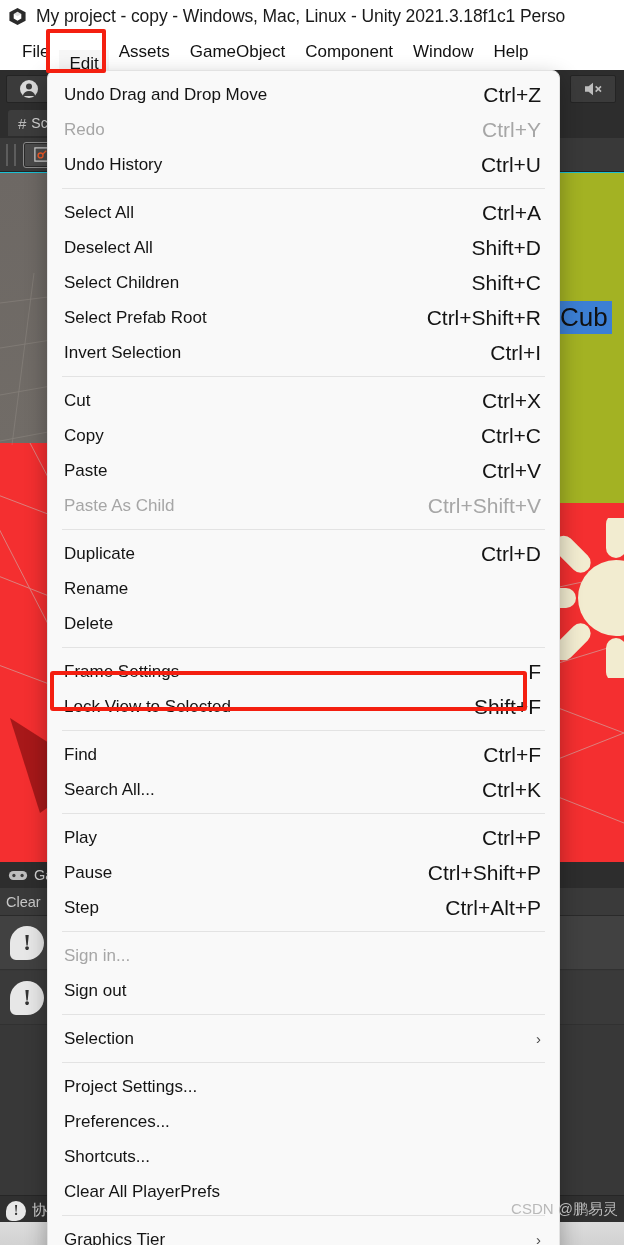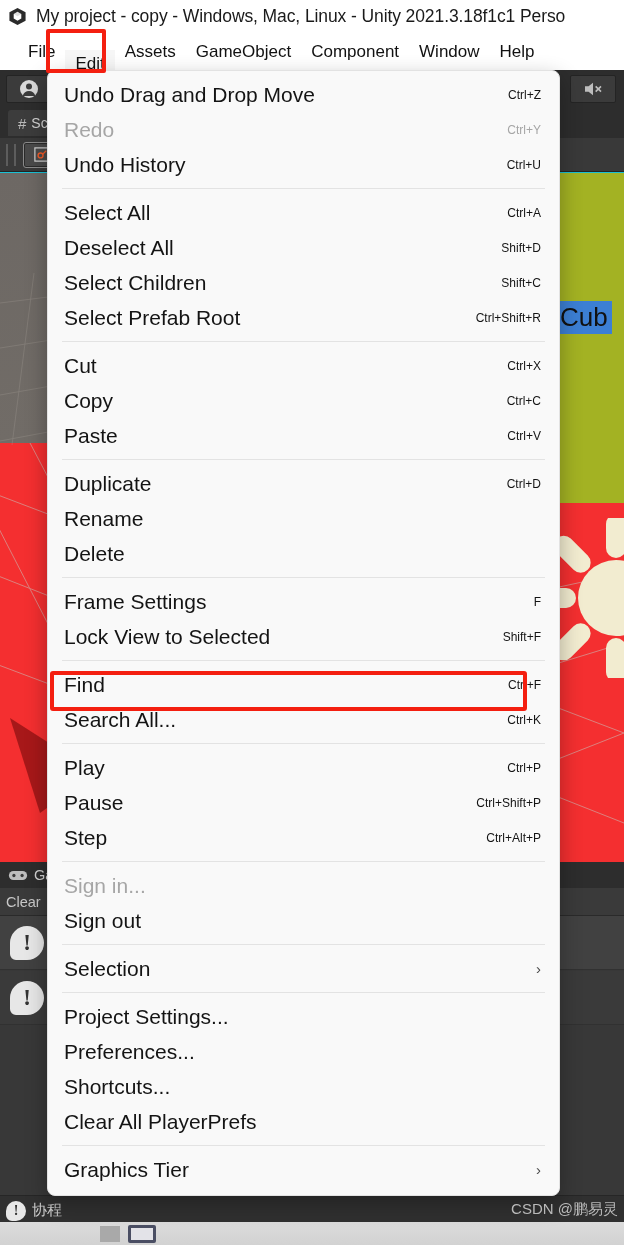--- a/index.html
+++ b/index.html
@@ -46,21 +46,21 @@
   }
 
   
   .menubar {
     position: absolute;
     left: 0; top: 33px;
     width: 624px; height: 37px;
     background: #ffffff;
     display: flex;
     align-items: center;
-    padding-left: 18px;
+    padding-left: 12px;
     white-space: nowrap;
     overflow: hidden;
     text-align: center;
   }
   .menu-item {
     font-size: 17px;
     color: #111111;
     padding: 4px 10px;
     cursor: default;
     position: relative;
@@ -294,27 +294,27 @@
     overflow: hidden;
   }
   .mrow {
     height: 35px;
     display: flex;
     align-items: center;
     padding: 0 18px 0 16px;
     position: relative;
   }
   .mrow .label {
-    font-size: 21px;
+    font-size: 17px;
     color: #141414;
     white-space: nowrap;
   }
   .mrow .shortcut {
     margin-left: auto;
-    font-size: 12px;
+    font-size: 21px;
     color: #141414;
     white-space: nowrap;
   }
   .mrow.disabled .label,
   .mrow.disabled .shortcut { color: #a6a6a6; }
   .mrow .arrow {
     margin-left: auto;
     font-size: 15px;
     color: #4a4a4a;
     line-height: 1;
@@ -502,32 +502,40 @@
         <span class="shortcut">Shift+D</span>
       </div>
       <div class="mrow">
         <span class="label">Select Children</span>
         <span class="shortcut">Shift+C</span>
       </div>
       <div class="mrow">
         <span class="label">Select Prefab Root</span>
         <span class="shortcut">Ctrl+Shift+R</span>
       </div>
+      <div class="mrow">
+        <span class="label">Invert Selection</span>
+        <span class="shortcut">Ctrl+I</span>
+      </div>
       <div class="sep"></div>
       <div class="mrow">
         <span class="label">Cut</span>
         <span class="shortcut">Ctrl+X</span>
       </div>
       <div class="mrow">
         <span class="label">Copy</span>
         <span class="shortcut">Ctrl+C</span>
       </div>
       <div class="mrow">
         <span class="label">Paste</span>
         <span class="shortcut">Ctrl+V</span>
+      </div>
+      <div class="mrow disabled">
+        <span class="label">Paste As Child</span>
+        <span class="shortcut">Ctrl+Shift+V</span>
       </div>
       <div class="sep"></div>
       <div class="mrow">
         <span class="label">Duplicate</span>
         <span class="shortcut">Ctrl+D</span>
       </div>
       <div class="mrow">
         <span class="label">Rename</span>
       </div>
       <div class="mrow">

